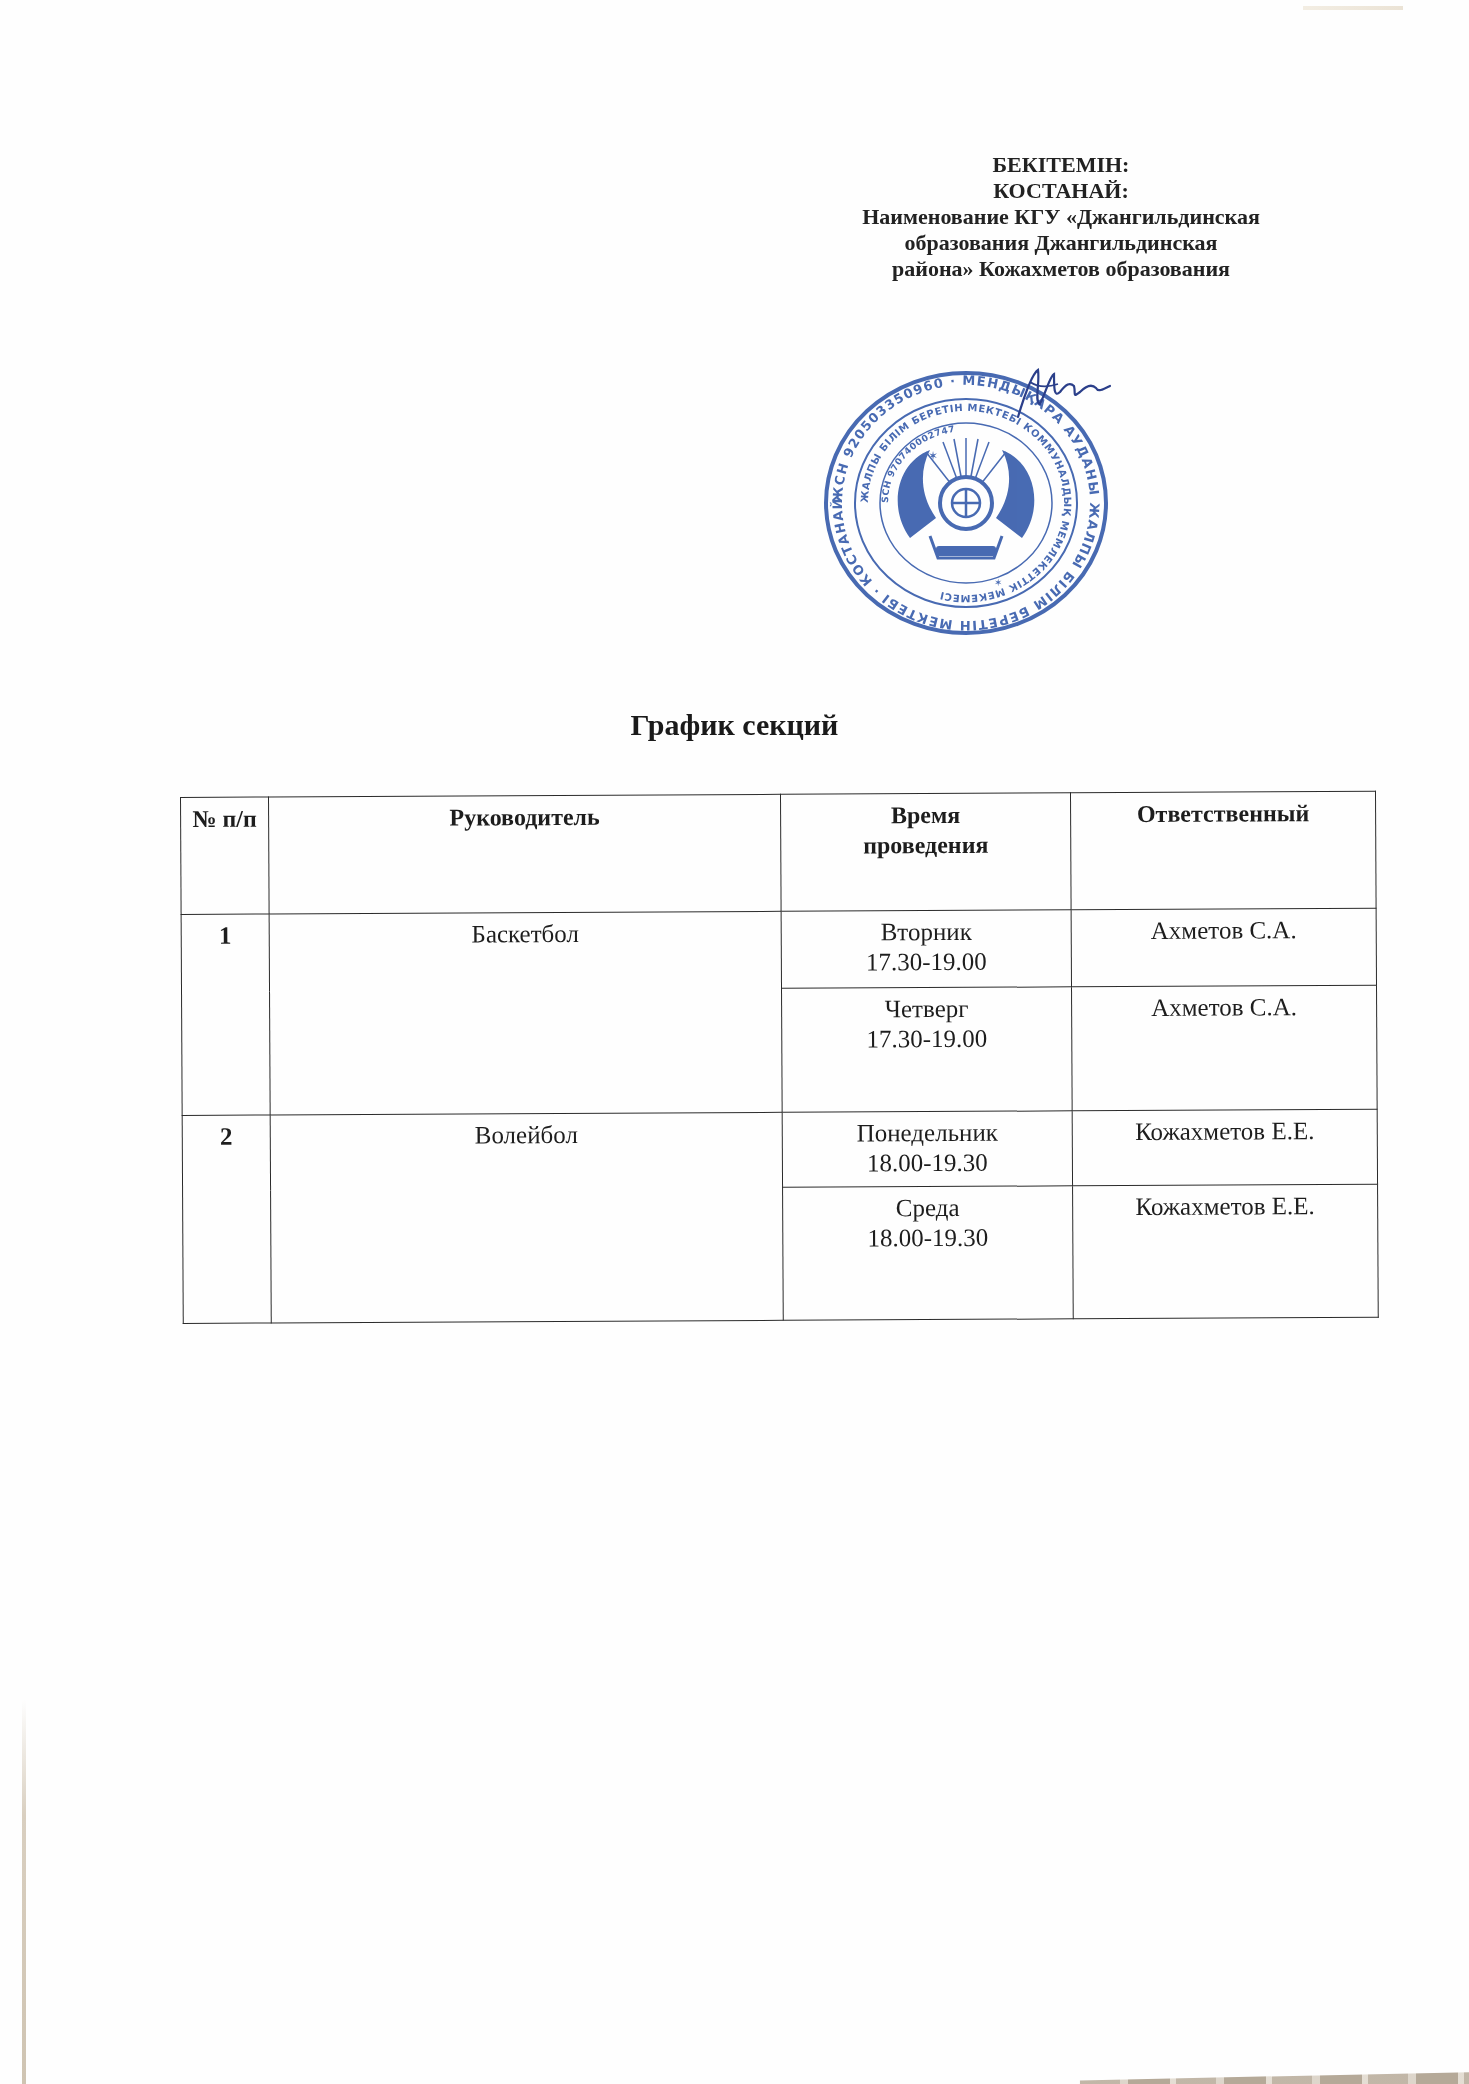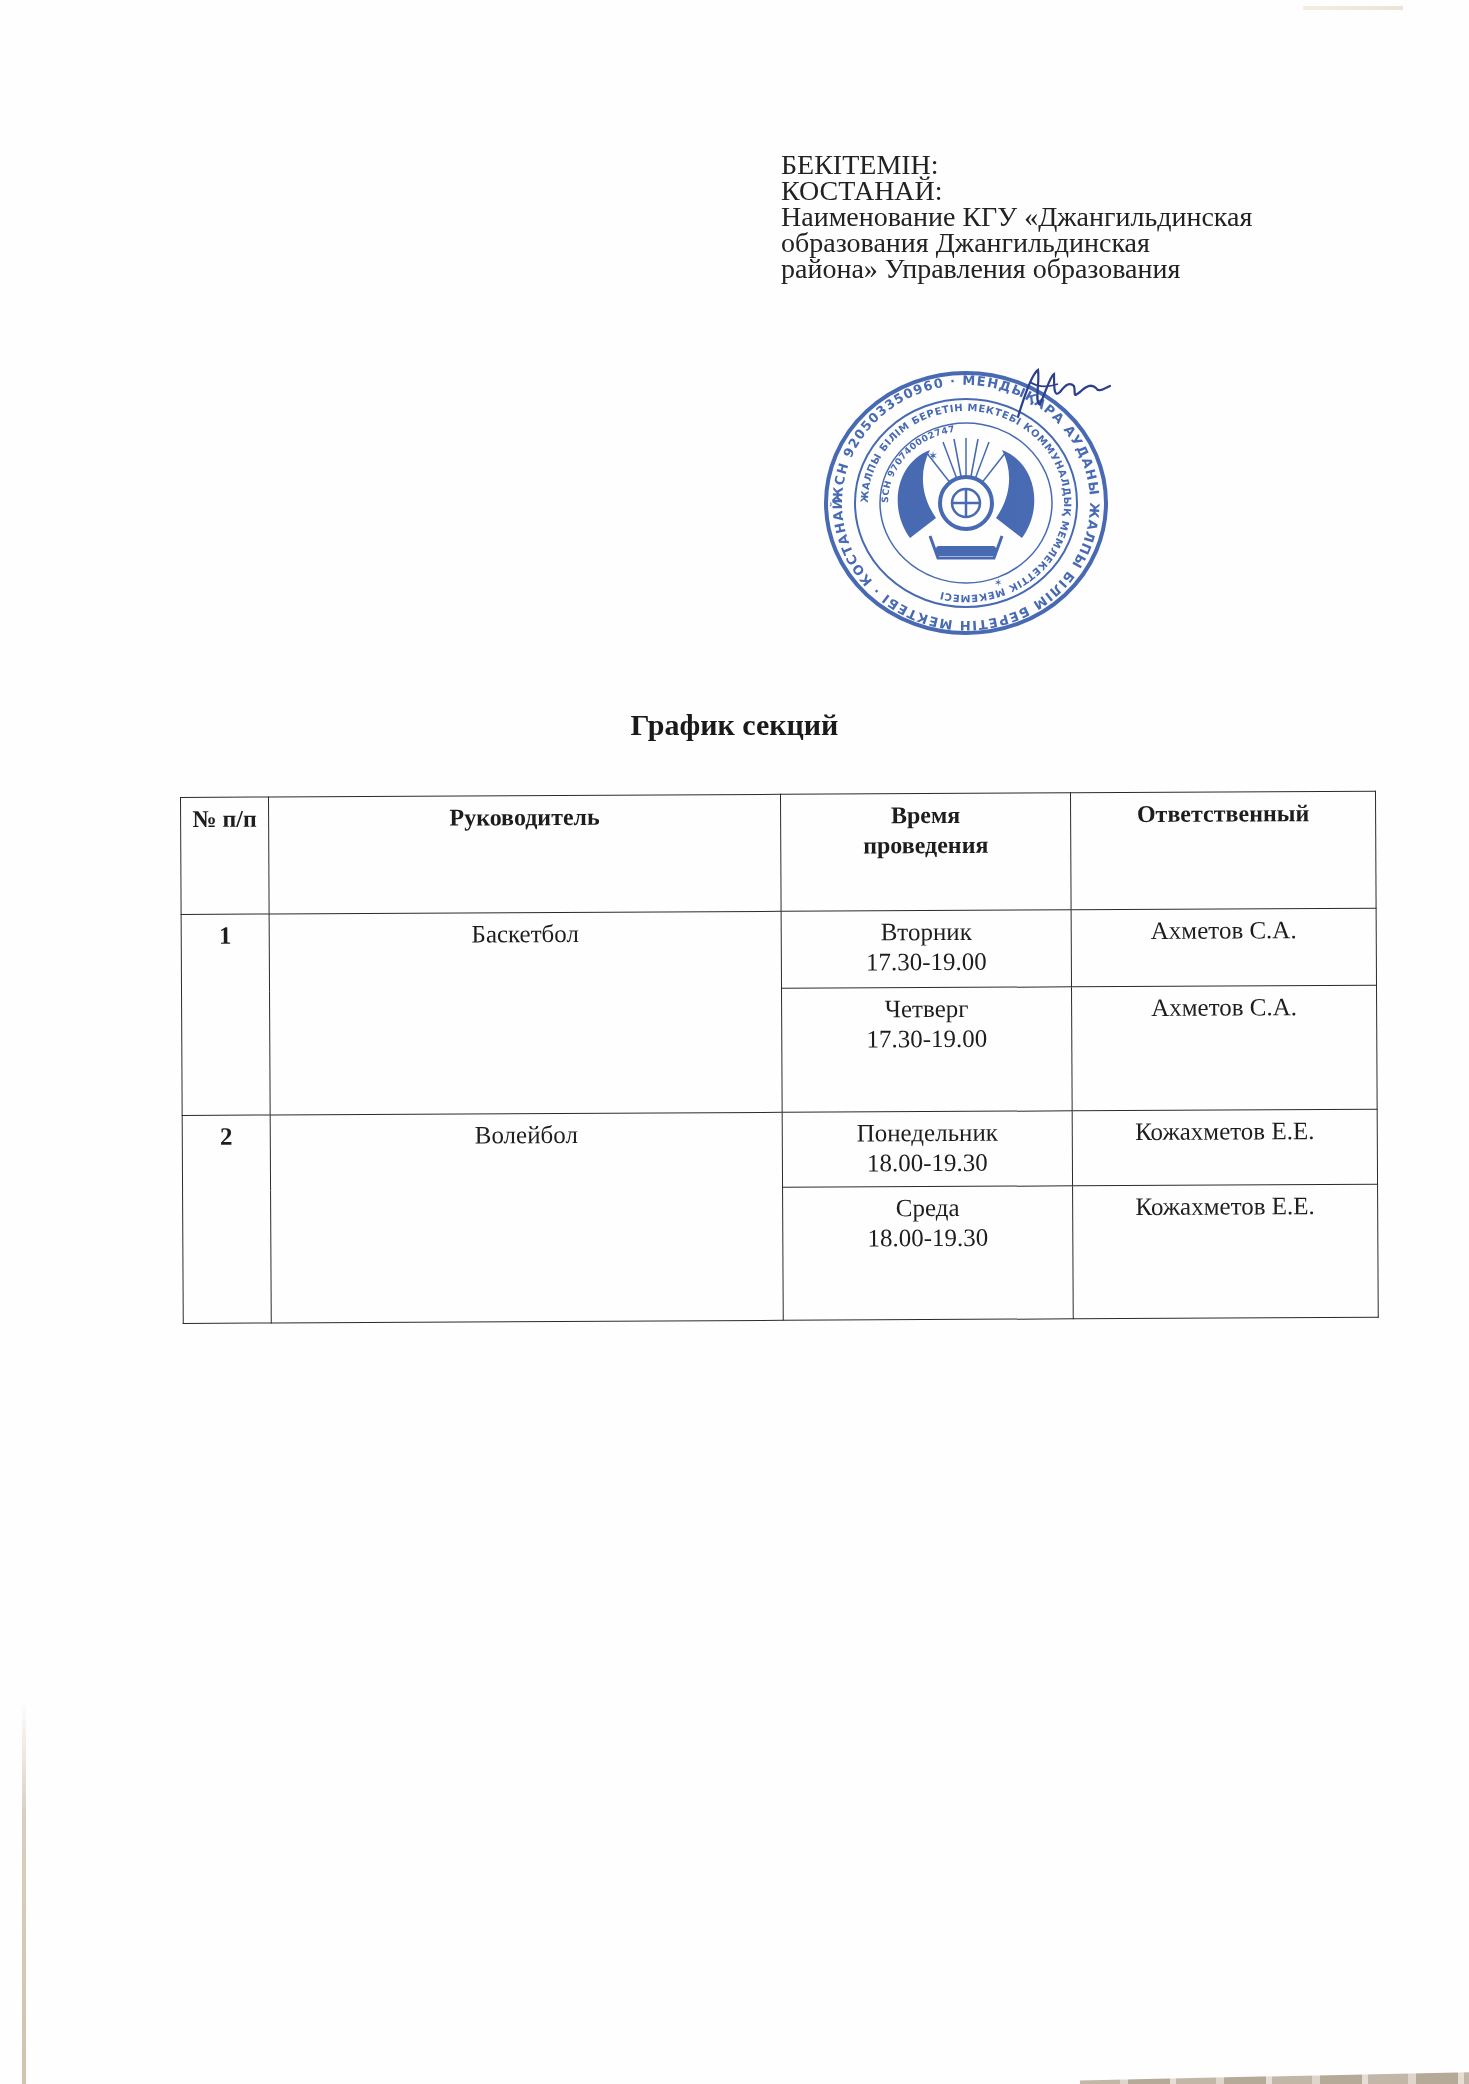--- a/index.html
+++ b/index.html
@@ -50,23 +50,23 @@
       background: linear-gradient(90deg, #f0e9dc, #e6dccb);
       opacity: 0.8;
     }
 
     
     .approval {
       position: absolute;
       right: 128px;
       top: 152px;
       width: 560px;
-      text-align: left;
-      font-weight: normal;
-      font-size: 28px;
+      text-align: center;
+      font-weight: bold;
+      font-size: 22px;
       line-height: 26px;
       color: #222;
     }
     .approval div { white-space: nowrap; }
     .approval .sign-line {
       display: inline-block;
       width: 150px;
       border-bottom: 1.5px solid #333;
       margin-right: 8px;
       vertical-align: 4px;
@@ -151,21 +151,21 @@
 <div class="scan-edge-left"></div>
 <div class="scan-edge-bottom">
     <div class="strip"></div>
   </div>
 
 <div class="approval">
   <div>БЕКІТЕМІН:</div>
   <div>КОСТАНАЙ:</div>
   <div>Наименование КГУ «Джангильдинская</div>
   <div>образования Джангильдинская</div>
-  <div>района»  Управления образования</div>
+  <div>района»  Кожахметов образования</div>
 </div>
 
 <svg class="stamp" viewBox="0 0 296 270">
   <defs>
     <path id="outerArc" d="M 148,135 m -124,0 a 124,118 0 1,1 248,0 a 124,118 0 1,1 -248,0"></path>
     <path id="midArc" d="M 148,135 m -98,0 a 98,92 0 1,1 196,0 a 98,92 0 1,1 -196,0"></path>
     <path id="innerArc" d="M 148,135 m -78,0 a 78,72 0 1,1 156,0"></path>
   </defs>
   <g fill="none" stroke="#2f56a8" opacity="0.88">
     <ellipse cx="148" cy="135" rx="140" ry="130" stroke-width="4"></ellipse>

